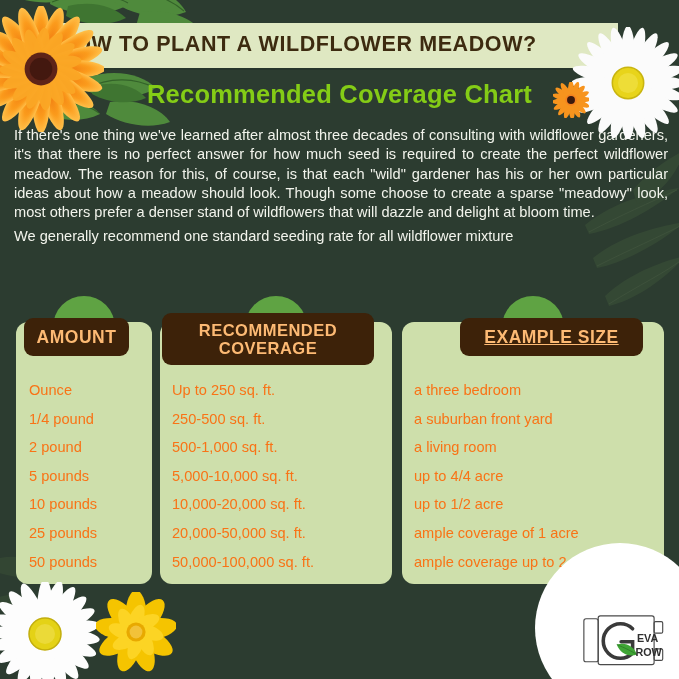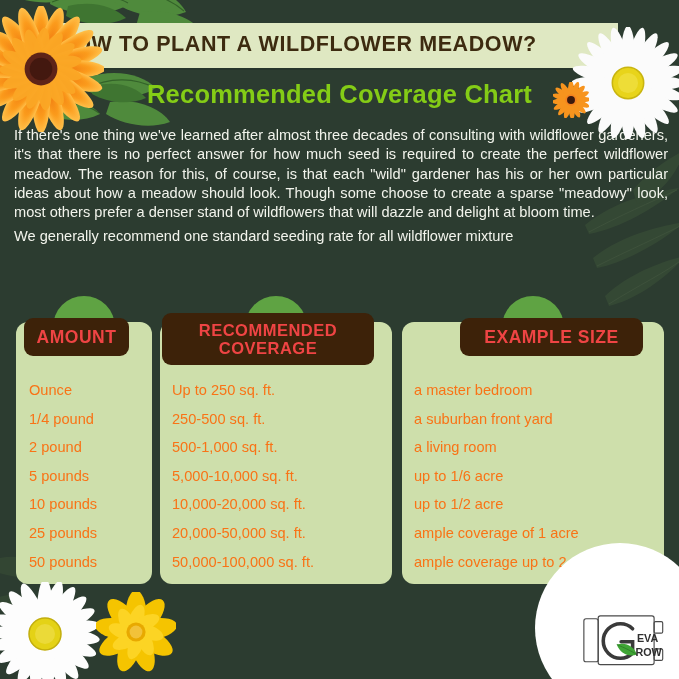--- a/index.html
+++ b/index.html
@@ -81,32 +81,32 @@
     border-radius: 34px 34px 0 0;
   }
   .bump-1 { left: 53px;  top: 296px; }
   .bump-2 { left: 245px; top: 296px; }
   .bump-3 { left: 502px; top: 296px; }
 
   .badge {
     position: absolute;
     background: #3d2209;
     border-radius: 9px;
-    color: #ef4444;
+    color: #fdba74;
     font-weight: 700;
     text-align: center;
     letter-spacing: .5px;
     display: flex;
     align-items: center;
     justify-content: center;
     line-height: 18px;
   }
   .badge-1 { left: 24px;  top: 318px; width: 105px; height: 38px; font-size: 17.5px; }
   .badge-2 { left: 162px; top: 313px; width: 212px; height: 52px; font-size: 16.5px; }
-  .badge-3 { left: 460px; top: 318px; width: 183px; height: 38px; font-size: 17.5px; }
+  .badge-3 { left: 460px; top: 318px; width: 183px; height: 38px; font-size: 17.5px; text-decoration: underline; }
 
   .col-rows {
     position: absolute;
     color: #f97316;
     font-size: 14.6px;
   }
   .col-rows .row {
     height: 28.6px;
     line-height: 28.6px;
     white-space: nowrap;
@@ -232,24 +232,24 @@
     <div class="row">Up to 250 sq. ft.</div>
     <div class="row">250-500 sq. ft.</div>
     <div class="row">500-1,000 sq. ft.</div>
     <div class="row">5,000-10,000 sq. ft.</div>
     <div class="row">10,000-20,000 sq. ft.</div>
     <div class="row">20,000-50,000 sq. ft.</div>
     <div class="row">50,000-100,000 sq. ft.</div>
   </div>
 
   <div class="col-rows rows-3">
-    <div class="row">a master bedroom</div>
+    <div class="row">a three bedroom</div>
     <div class="row">a suburban front yard</div>
     <div class="row">a living room</div>
-    <div class="row">up to 1/6 acre</div>
+    <div class="row">up to 4/4 acre</div>
     <div class="row">up to 1/2 acre</div>
     <div class="row">ample coverage of 1 acre</div>
     <div class="row">ample coverage up to 2 acres</div>
   </div>
 
   <svg class="flower fl-topleft" viewBox="0 0 100 100">
     <defs>
       <radialGradient id="pet-or" cx="50%" cy="50%" r="50%">
         <stop offset="0%" stop-color="#f07a10"></stop>
         <stop offset="60%" stop-color="#fb9b1c"></stop>

